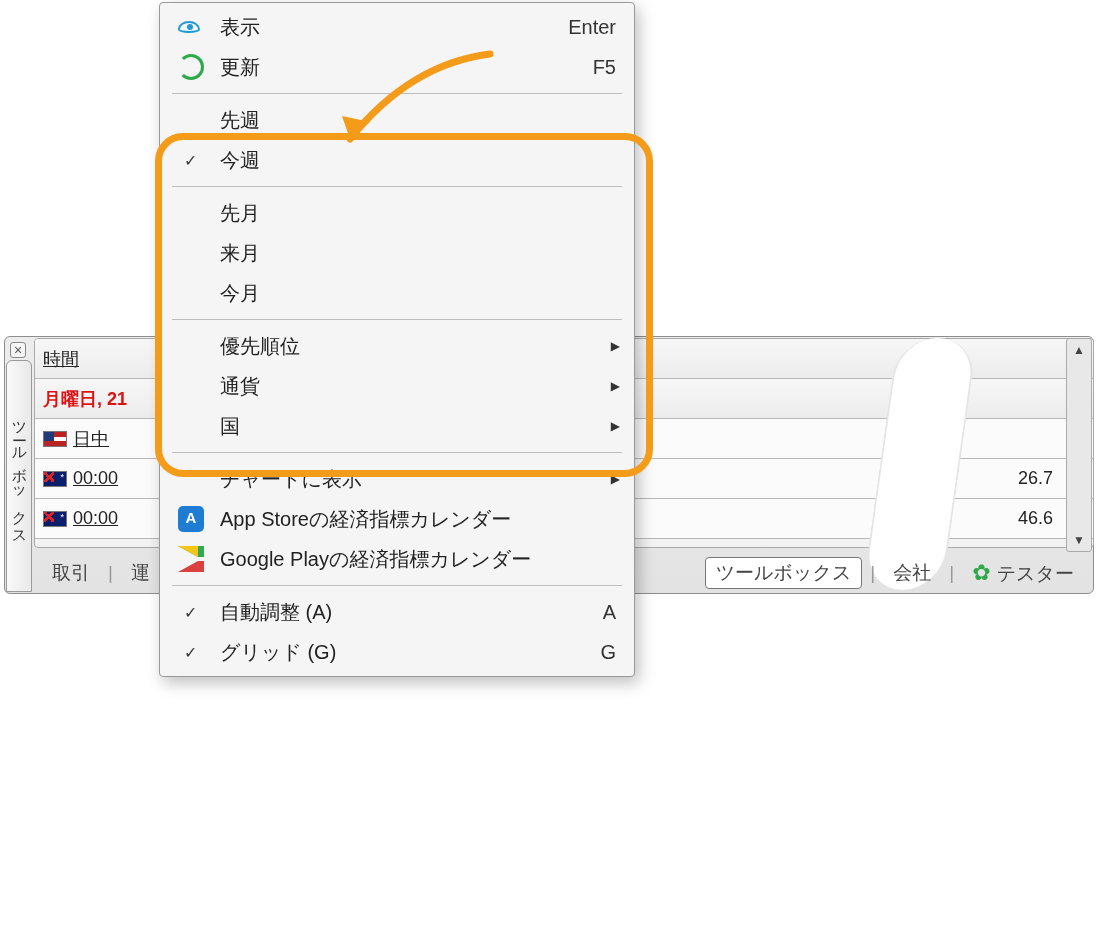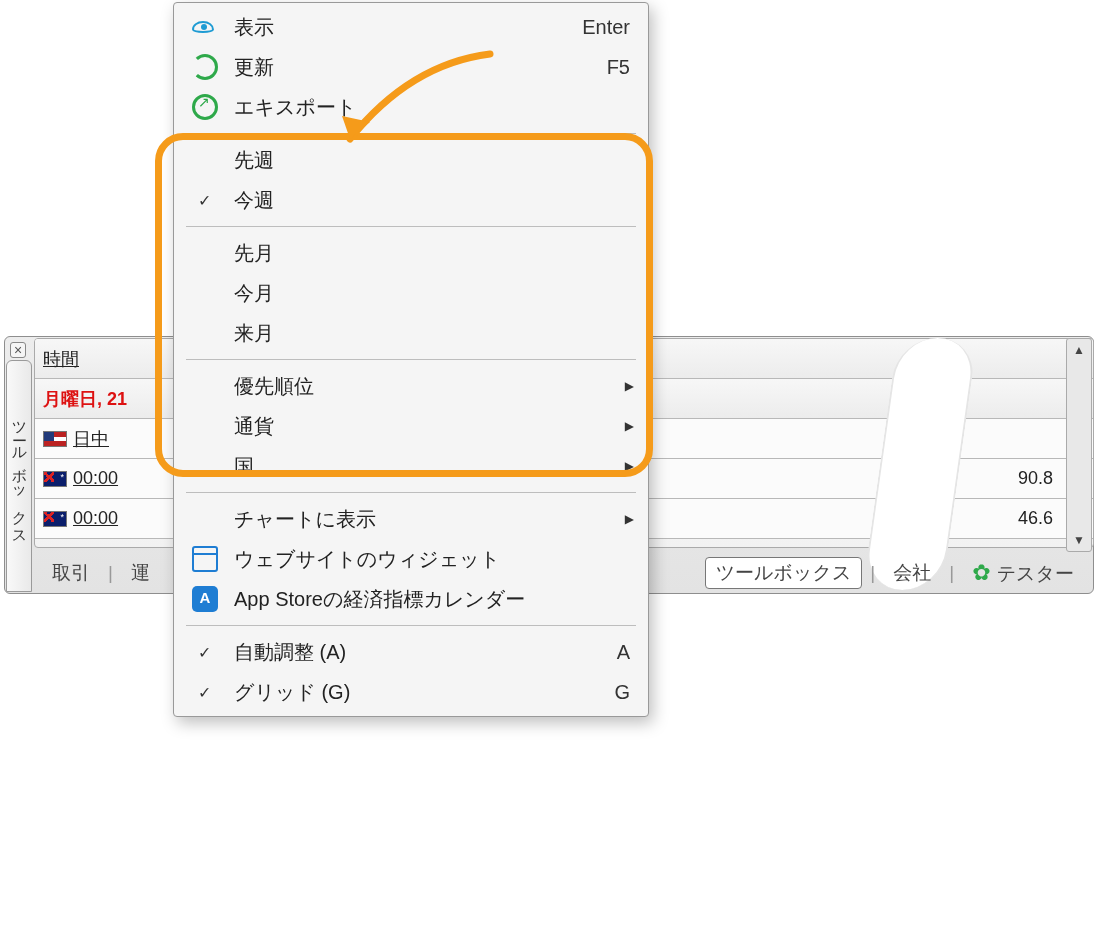--- a/index.html
+++ b/index.html
@@ -66,21 +66,21 @@
     position:absolute;left:36px;top:555px;right:10px;height:36px;
     display:flex;align-items:center;gap:8px;padding:0 6px;
     font-size:19px;color:#444;
   }
   .tabs .sep{color:#999;}
   .tab{padding:2px 10px;border-radius:4px;cursor:pointer;text-align:center;}
   .tab.active{background:#fff;border:1px solid #777;}
 
   
   .menu{
-    position:absolute;left:173px;top:2px;width:476px;
+    position:absolute;left:159px;top:2px;width:476px;
     background:#f5f5f5;border:1px solid #999;border-radius:4px;
     box-shadow:4px 6px 16px rgba(0,0,0,.25);
     padding:4px 0;z-index:10;
   }
   .menu .item{
     position:relative;display:flex;align-items:center;height:40px;
     padding:0 18px 0 60px;font-size:20px;color:#222;cursor:pointer;
   }
   .menu .item .shortcut{margin-left:auto;color:#333;}
   .menu .item .sub{position:absolute;right:14px;font-size:12px;color:#333;}
@@ -129,21 +129,21 @@
         <span class="flag us"></span>
         <span>日中</span>
       </div>
     <div class="cell-right"></div>
   </div>
   <div class="data-row">
     <div class="cell-time">
         <span class="flag au"></span>
         <span>00:00</span>
       </div>
-    <div class="cell-right">90.8</div>
+    <div class="cell-right">26.7</div>
   </div>
   <div class="data-row">
     <div class="cell-time">
         <span class="flag au"></span>
         <span>00:00</span>
       </div>
     <div class="cell-right">46.6</div>
   </div>
 </div>
 
@@ -170,70 +170,66 @@
   <div class="item">
     <span class="ico-eye"></span>
     <span>表示</span>
     <span class="shortcut">Enter</span>
   </div>
   <div class="item">
     <span class="ico ico-refresh"></span>
     <span>更新</span>
     <span class="shortcut">F5</span>
   </div>
-  <div class="item">
-    <span class="ico ico-export"></span>
-    <span>エキスポート</span>
-  </div>
   <div class="sepline"></div>
 
   <div class="item">
       <span>先週</span>
     </div>
   <div class="item">
       <span class="check">✓</span>
       <span>今週</span>
     </div>
   <div class="sepline"></div>
   <div class="item">
       <span>先月</span>
     </div>
   <div class="item">
+      <span>来月</span>
+    </div>
+  <div class="item">
       <span>今月</span>
     </div>
-  <div class="item">
-      <span>来月</span>
-    </div>
   <div class="sepline"></div>
 
   <div class="item">
       <span>優先順位</span>
       <span class="sub">▶</span>
     </div>
   <div class="item">
       <span>通貨</span>
       <span class="sub">▶</span>
     </div>
   <div class="item">
       <span>国</span>
       <span class="sub">▶</span>
     </div>
   <div class="sepline"></div>
 
   <div class="item">
       <span>チャートに表示</span>
       <span class="sub">▶</span>
-    </div>
-  <div class="item">
-      <span class="ico ico-cal"></span>
-      <span>ウェブサイトのウィジェット</span>
     </div>
   <div class="item">
       <span class="ico ico-app">A</span>
       <span>App Storeの経済指標カレンダー</span>
+    </div>
+  <div class="item">
+      <span class="ico ico-play"></span>
+      <span>Google Playの経済指標カレンダー</span>
     </div>
   <div class="sepline"></div>
 
   <div class="item">
       <span class="check">✓</span>
       <span>自動調整 (A)</span>
       <span class="shortcut">A</span>
     </div>
   <div class="item">
       <span class="check">✓</span>

